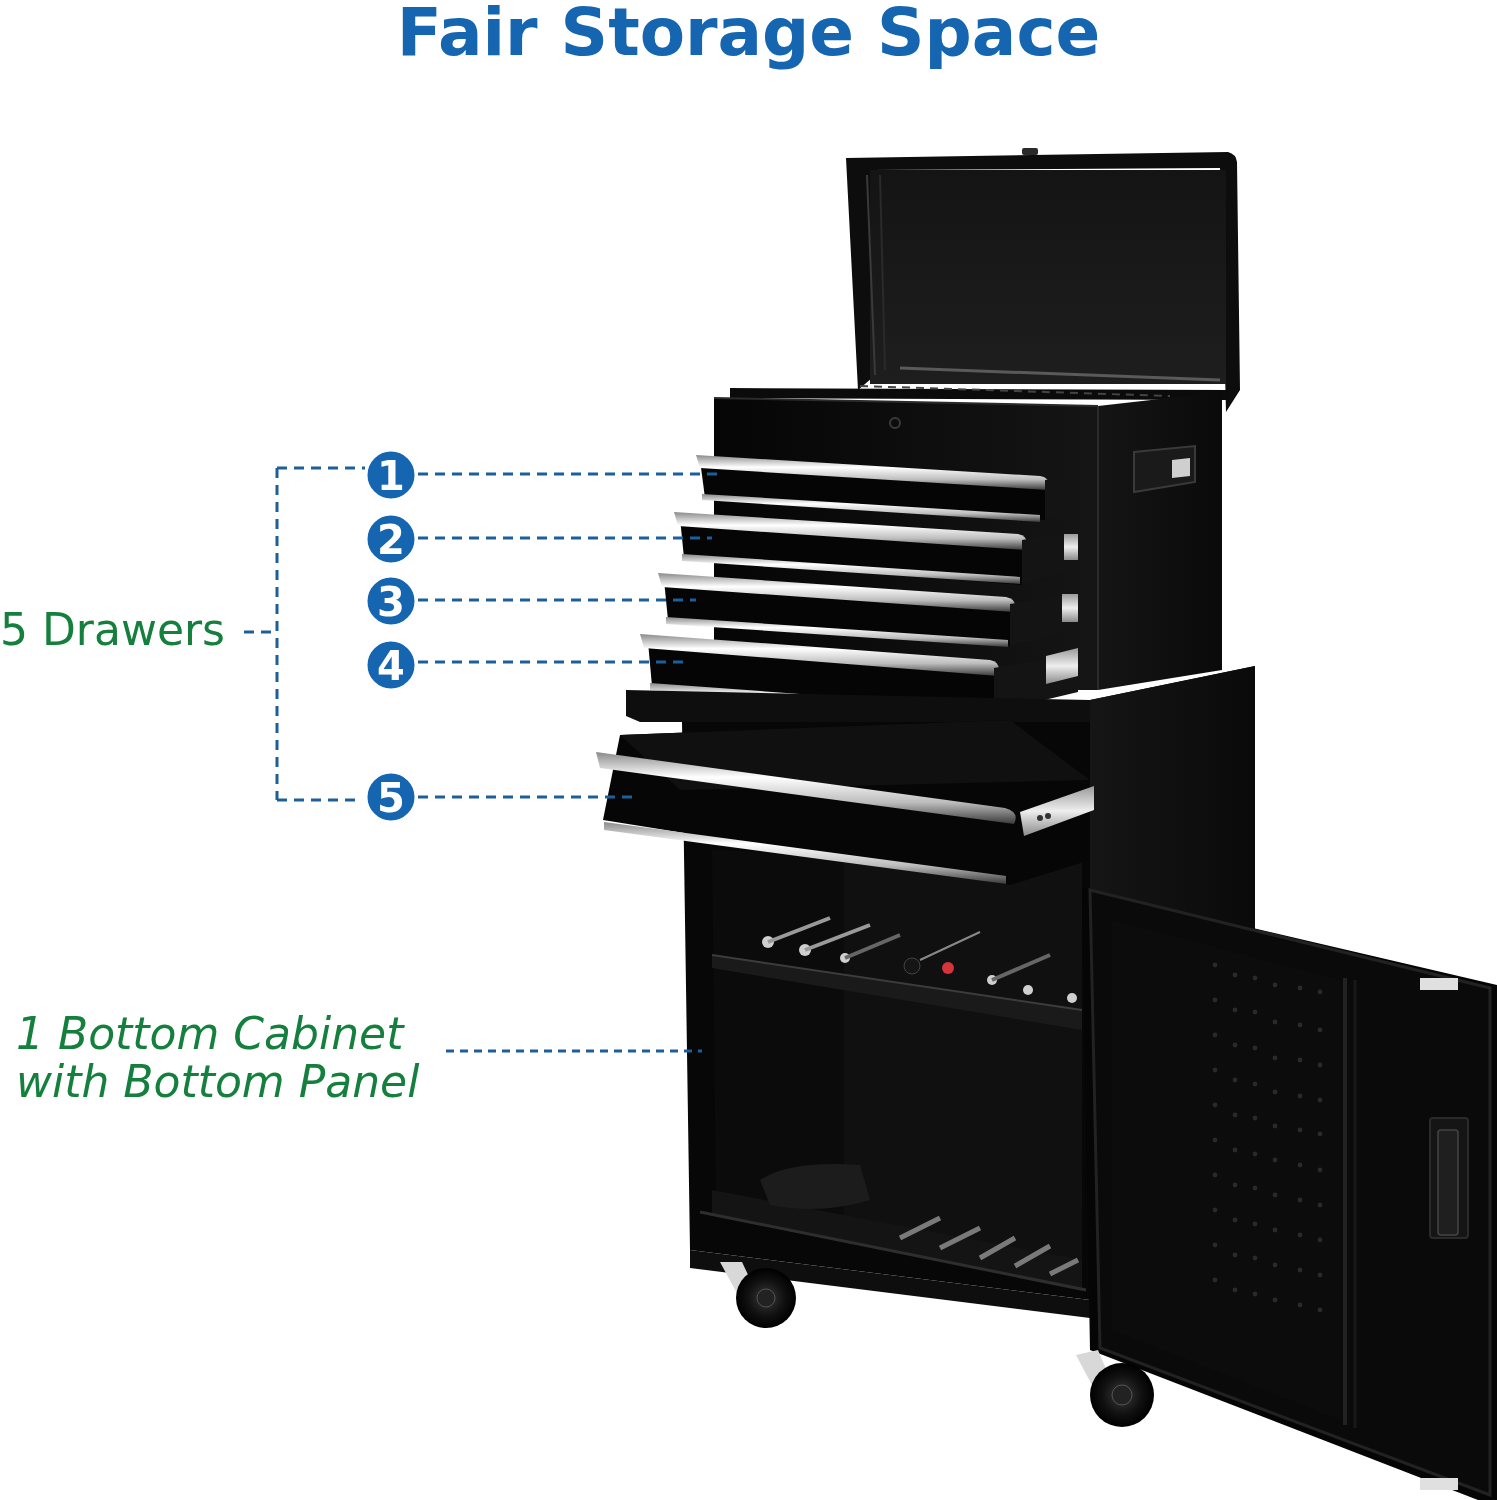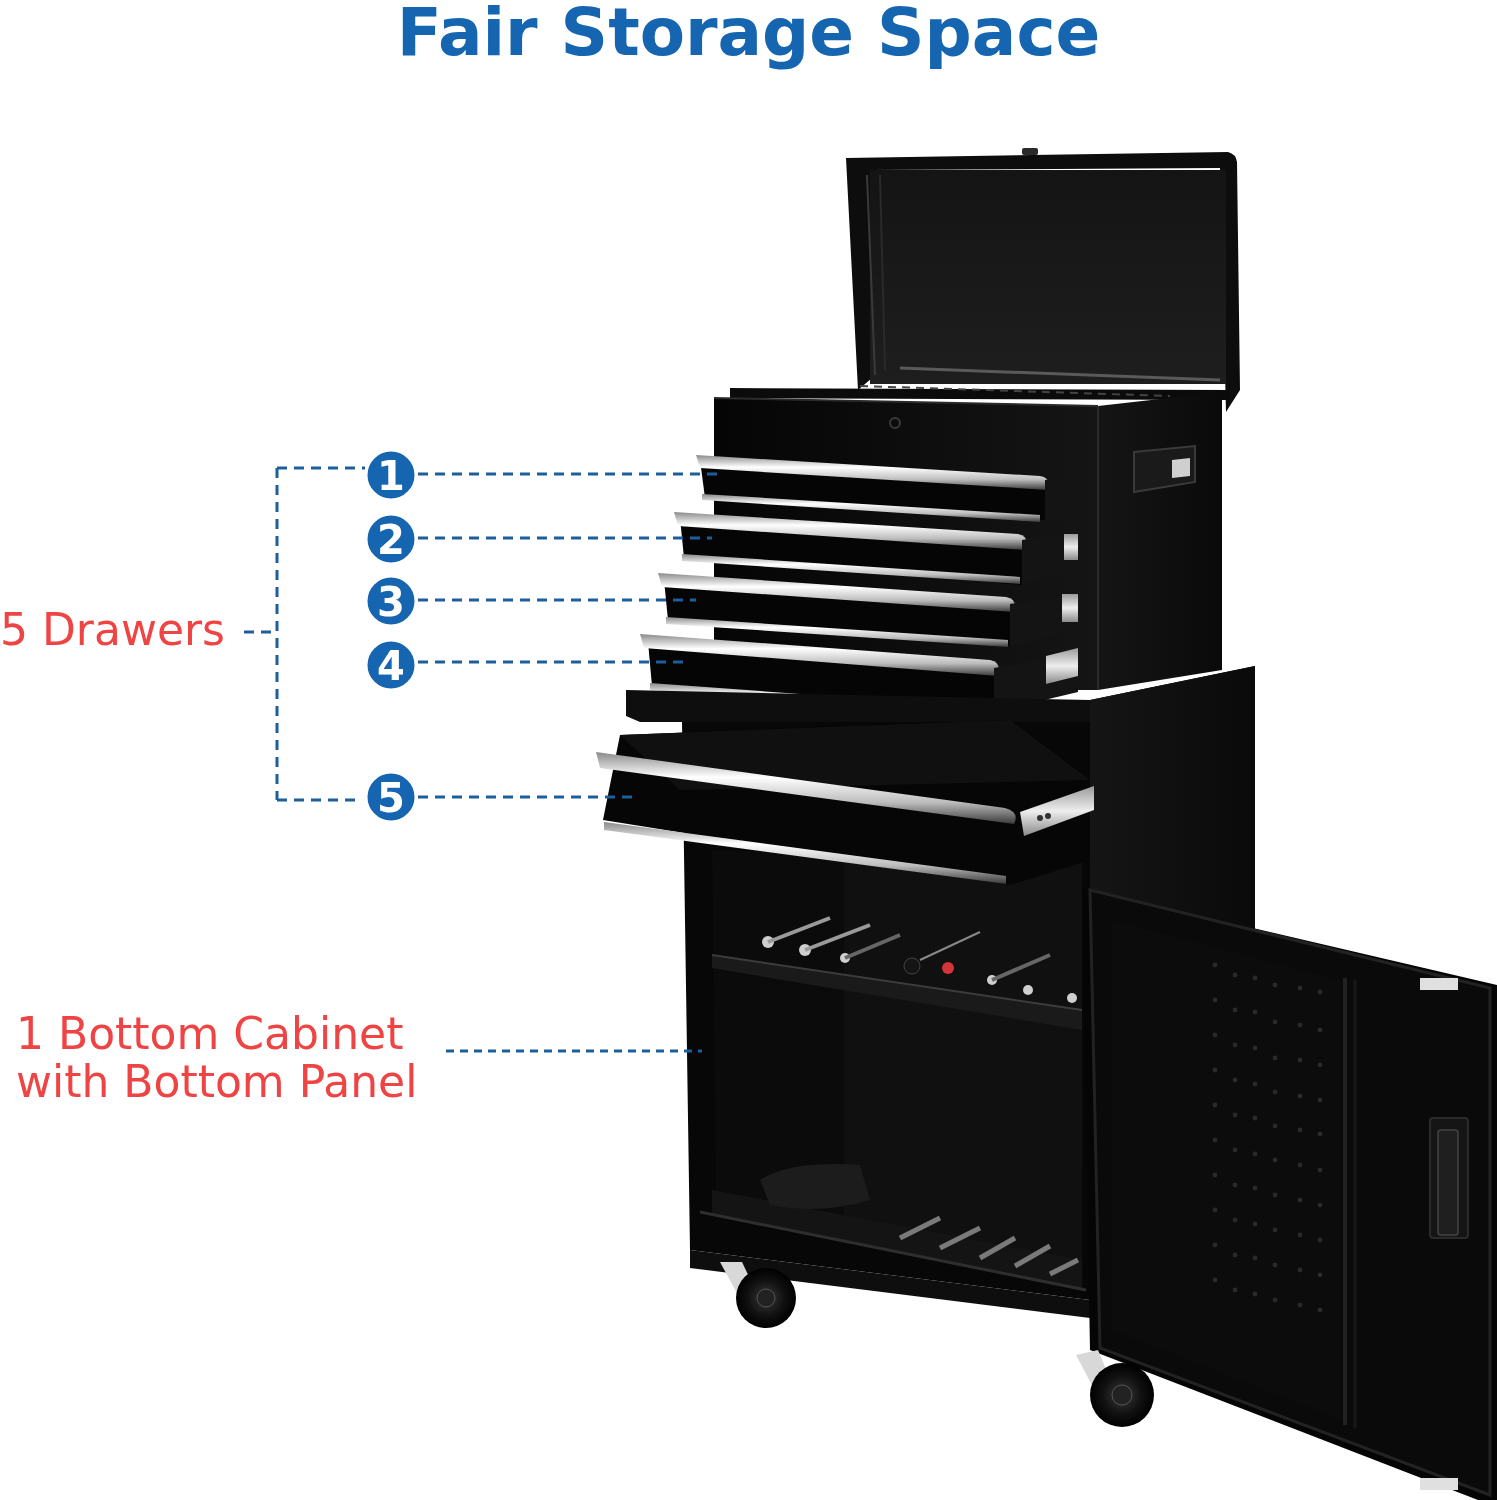--- a/index.html
+++ b/index.html
@@ -4,24 +4,24 @@
   <style>
     html, body { margin: 0; padding: 0; background: #ffffff; }
     body { width: 1497px; height: 1500px; position: relative; overflow: hidden; font-family: "DejaVu Sans", sans-serif; }
     .title {
       position: absolute; left: 0; top: -6px; width: 1497px; text-align: center;
       font-family: "DejaVu Sans", sans-serif; font-weight: bold; font-size: 66px;
       color: #1565b0; letter-spacing: 0px;
     }
     .label {
       position: absolute; font-family: "DejaVu Sans", sans-serif; font-size: 44px;
-      color: #ef4444; line-height: 1.08; white-space: nowrap;
+      color: #15803d; line-height: 1.08; white-space: nowrap;
     }
     .lbl-drawers { left: 0; top: 606px; }
-    .lbl-cabinet { left: 16px; top: 1010px; }
+    .lbl-cabinet { left: 16px; top: 1010px; font-style: italic; }
     svg.art { position: absolute; left: 0; top: 0; }
     .badge-text { font-family: "DejaVu Sans", sans-serif; font-weight: bold; font-size: 40px; fill: #ffffff; }
   </style>
 </head>
 <body>
 
 <div class="title">Fair Storage Space</div>
 
 <div class="label lbl-drawers">
   <span>5 Drawers</span>

